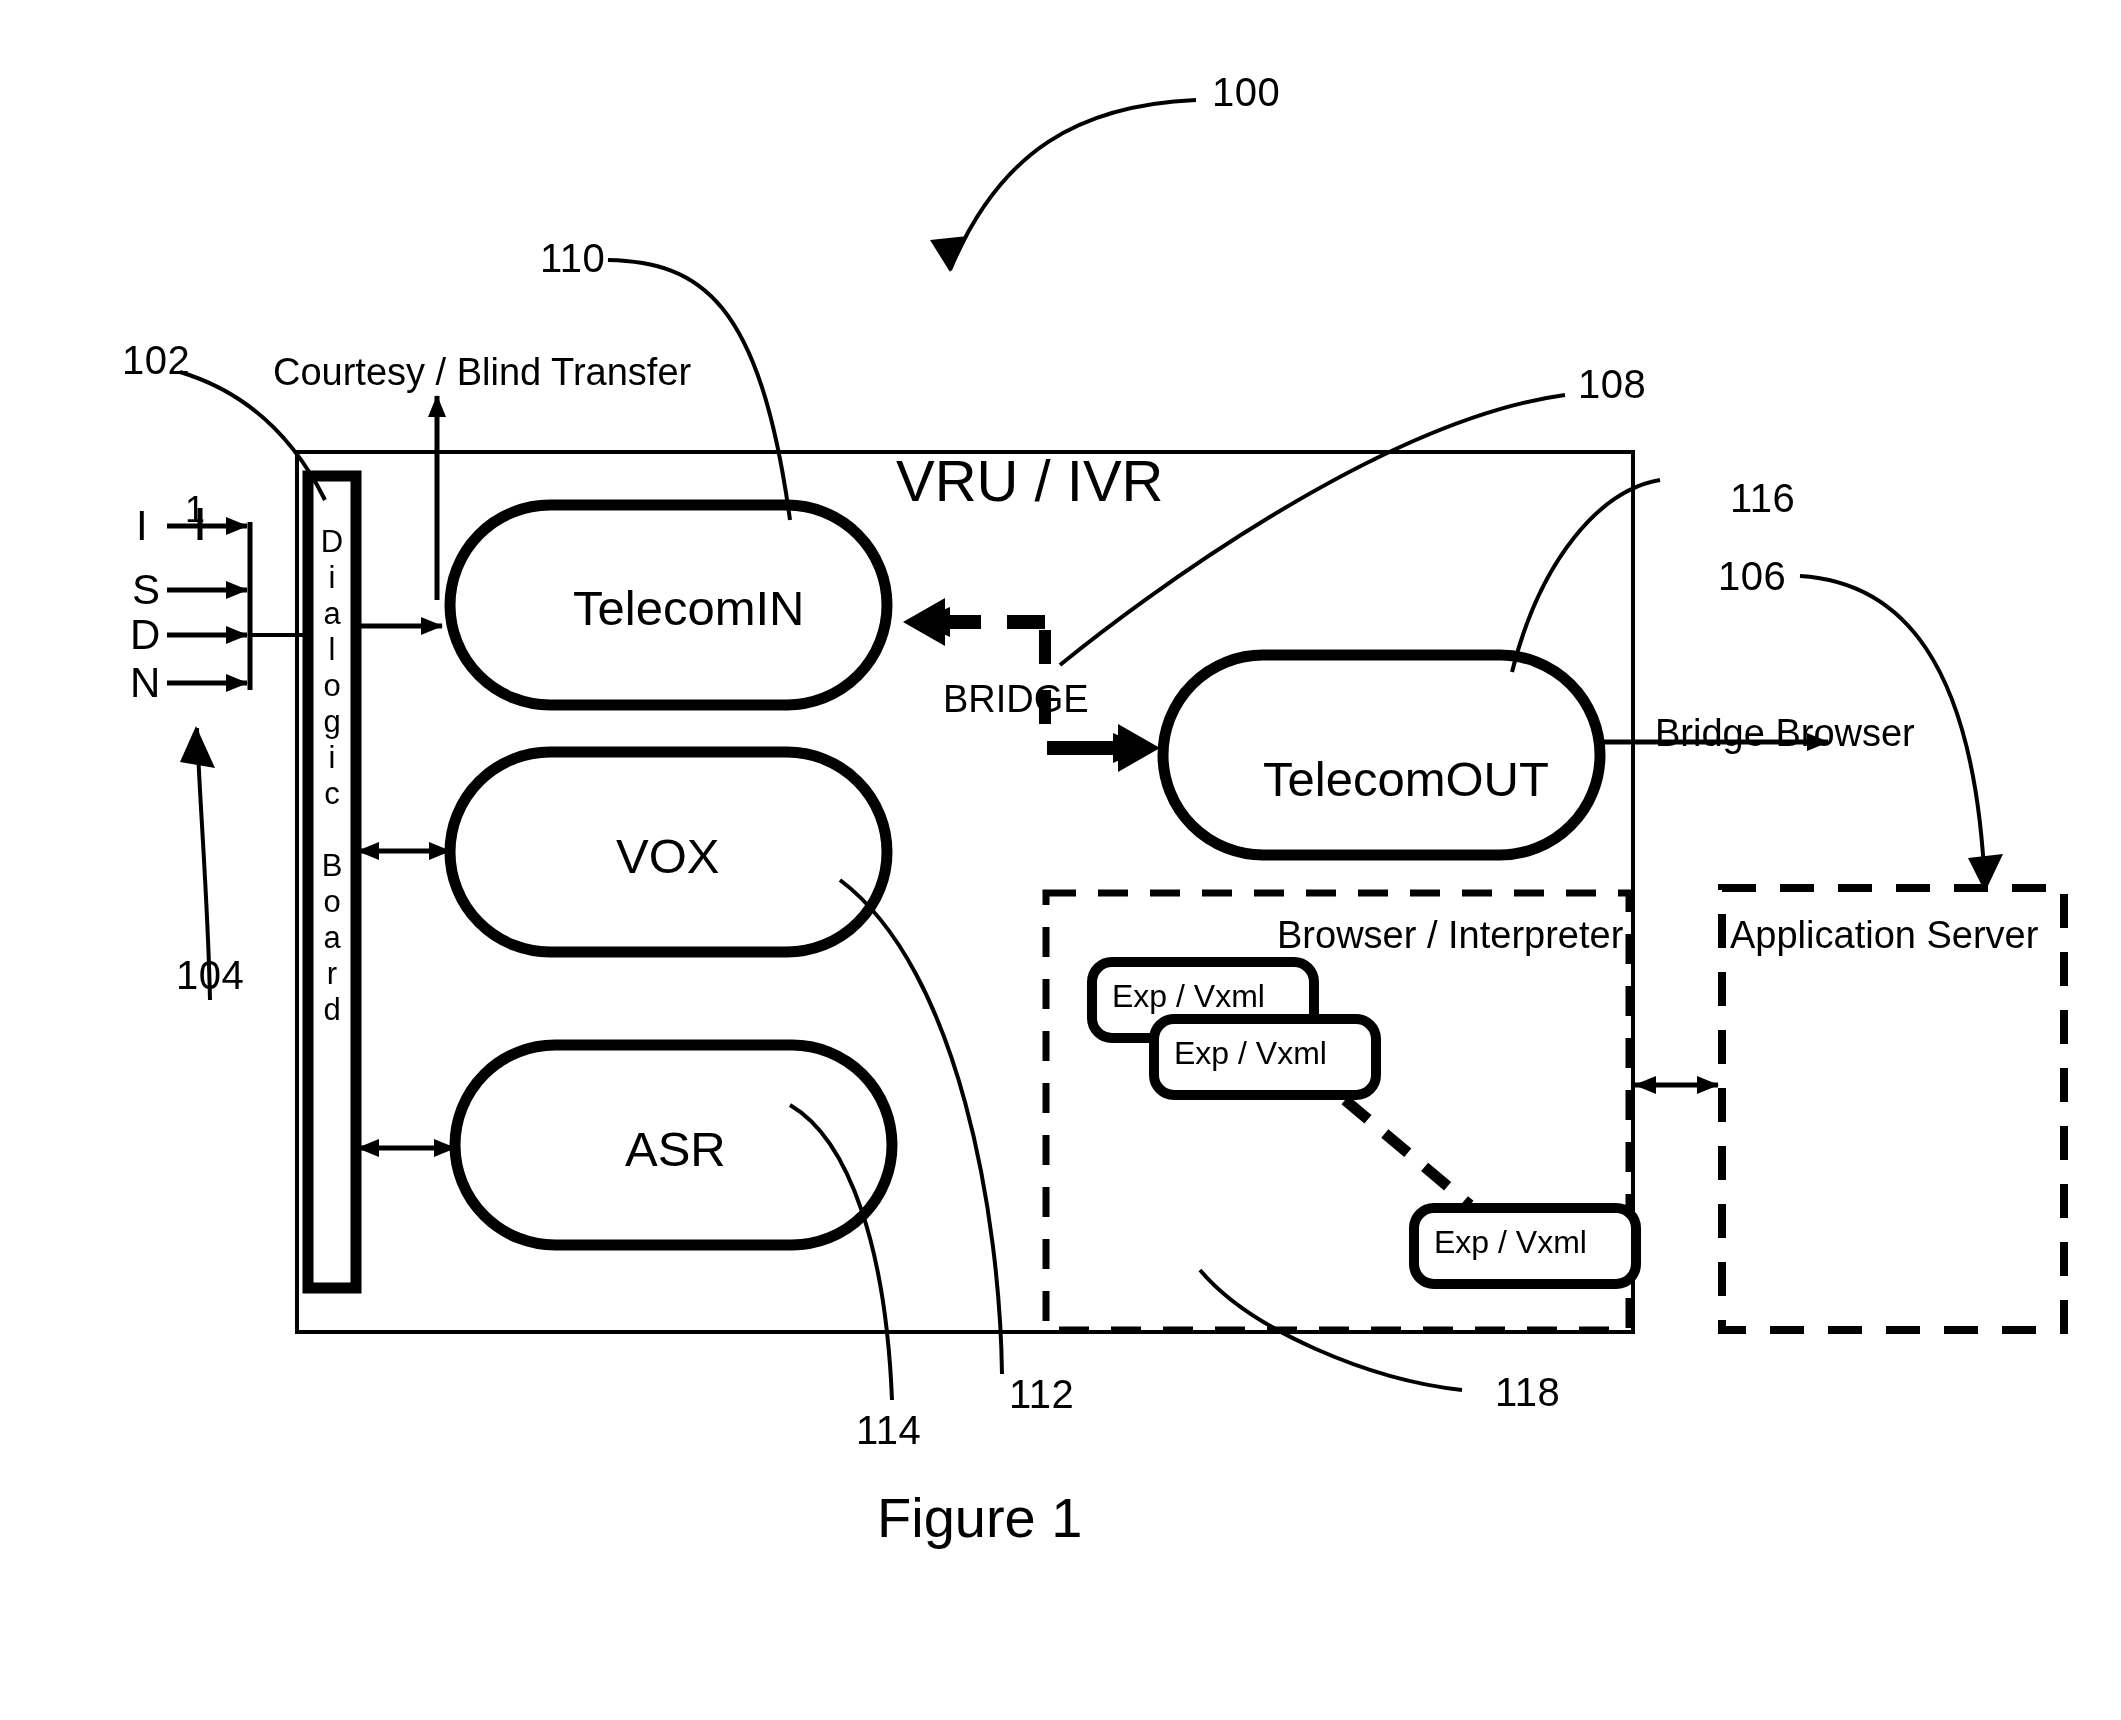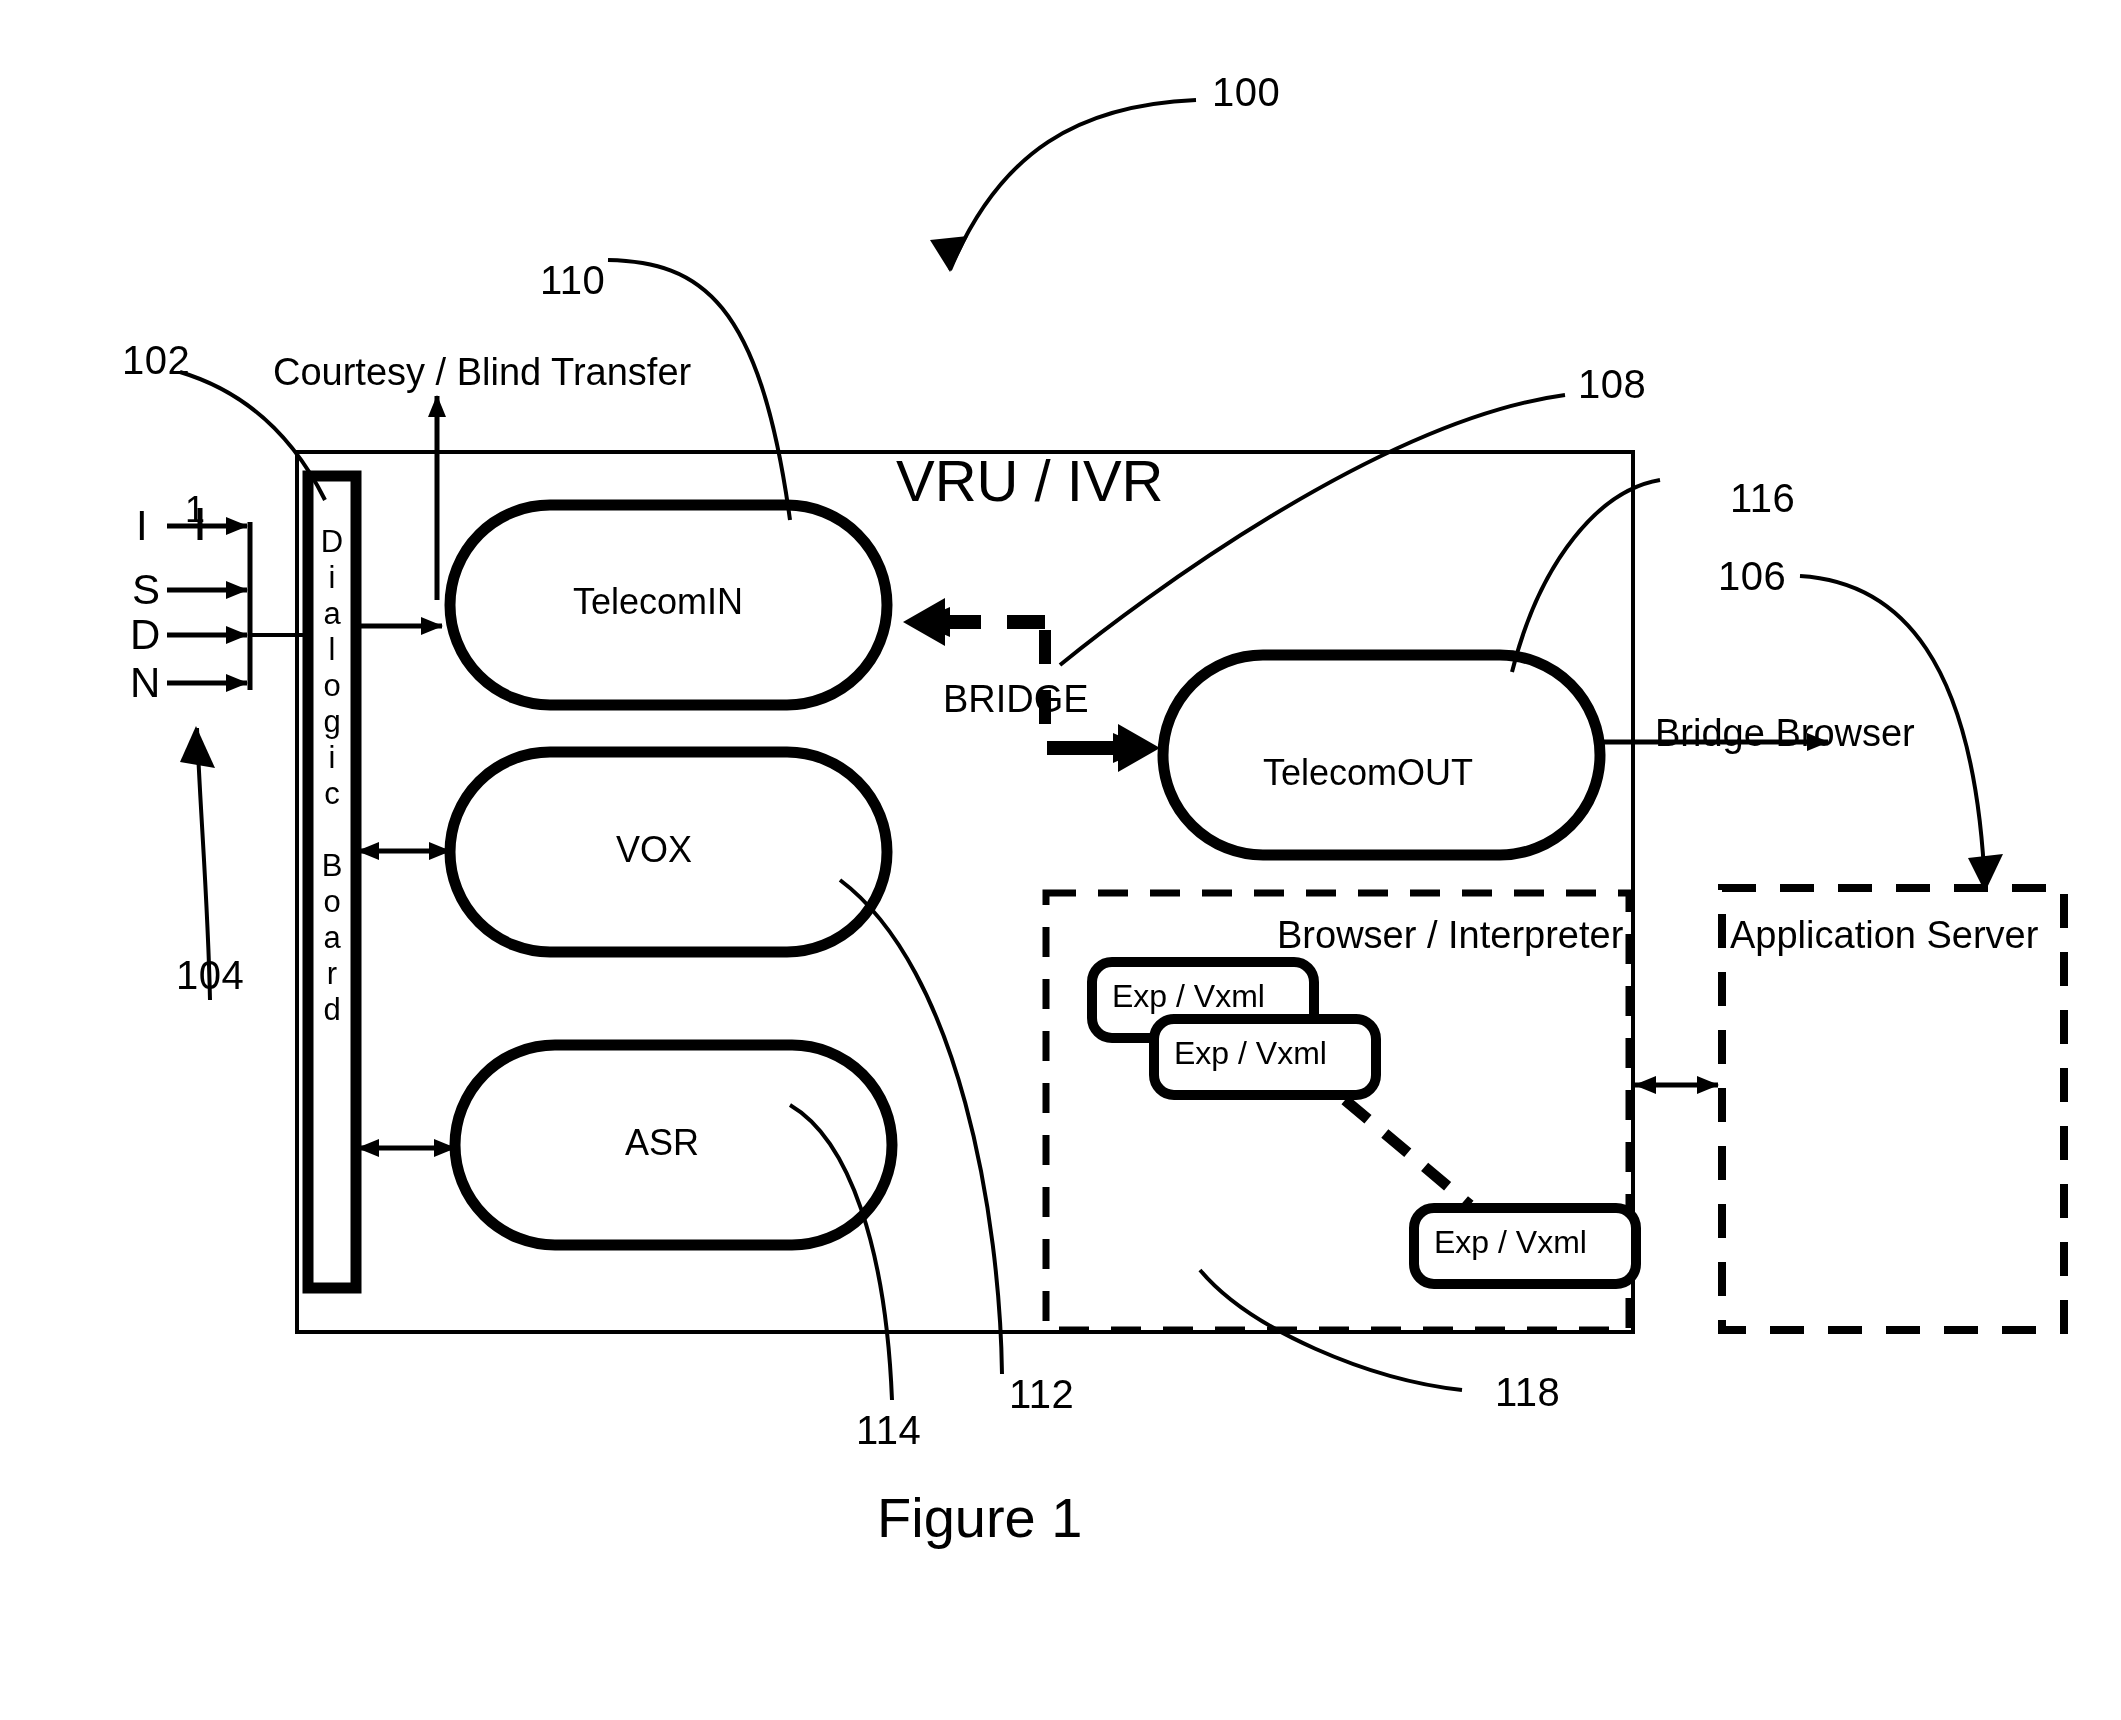--- a/index.html
+++ b/index.html
@@ -26,21 +26,21 @@
   .lbl {
     position: absolute;
     white-space: pre;
     line-height: 1;
   }
   .refnum {
     font-size: 40px;
     letter-spacing: 0.5px;
   }
   .pill-text {
-    font-size: 36px;
+    font-size: 49px;
   }
   .big-title {
     font-size: 58px;
   }
   .caption {
     font-size: 56px;
   }
   .sect-lbl {
     font-size: 38px;
   }
@@ -173,21 +173,21 @@
     <line x1="1345" y1="1100" x2="1470" y2="1205" stroke="#000" stroke-width="11" stroke-dasharray="30 22"></line>
 
     <rect x="1414" y="1208" width="222" height="76" rx="20" ry="20" fill="#fff" stroke="#000" stroke-width="10"></rect>
 
     <line x1="1635" y1="1085" x2="1718" y2="1085" stroke="#000" stroke-width="5" marker-end="url(#arrowMed)" marker-start="url(#arrowMedStart)"></line>
 
     <rect x="1722" y="888" width="342" height="442" fill="none" stroke="#000" stroke-width="8" stroke-dasharray="34 24"></rect>
   </svg>
 
   <div class="lbl refnum" style="left:1212px; top:72px;">100</div>
-  <div class="lbl refnum" style="left:540px; top:238px;margin-top:22px;">110</div>
+  <div class="lbl refnum" style="left:540px; top:238px;">110</div>
   <div class="lbl refnum" style="left:122px; top:340px;">102</div>
   <div class="lbl refnum" style="left:1578px; top:364px;">108</div>
   <div class="lbl refnum" style="left:1730px; top:462px;margin-top:16px;">116</div>
   <div class="lbl refnum" style="left:1718px; top:556px;">106</div>
   <div class="lbl refnum" style="left:176px; top:955px;">104</div>
   <div class="lbl refnum" style="left:972px; top:1374px;margin-left:37px;">112</div>
   <div class="lbl refnum" style="left:856px; top:1410px;">114</div>
   <div class="lbl refnum" style="left:1495px; top:1372px;">118</div>
 
   <div class="lbl small-lbl" style="left:185px; top:492px; font-size:36px;">1</div>

